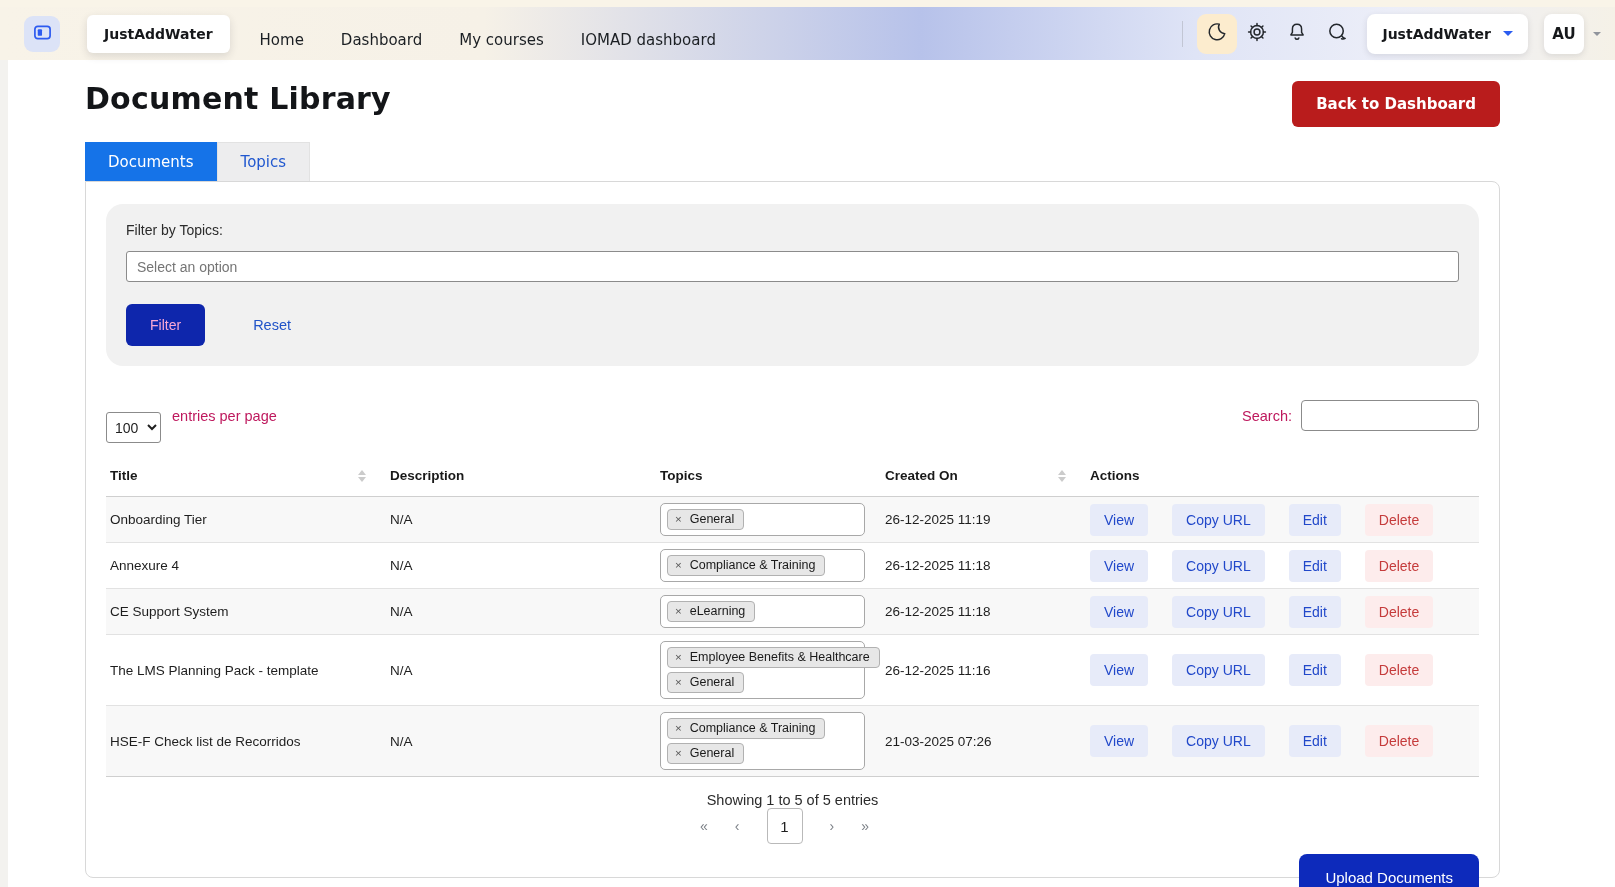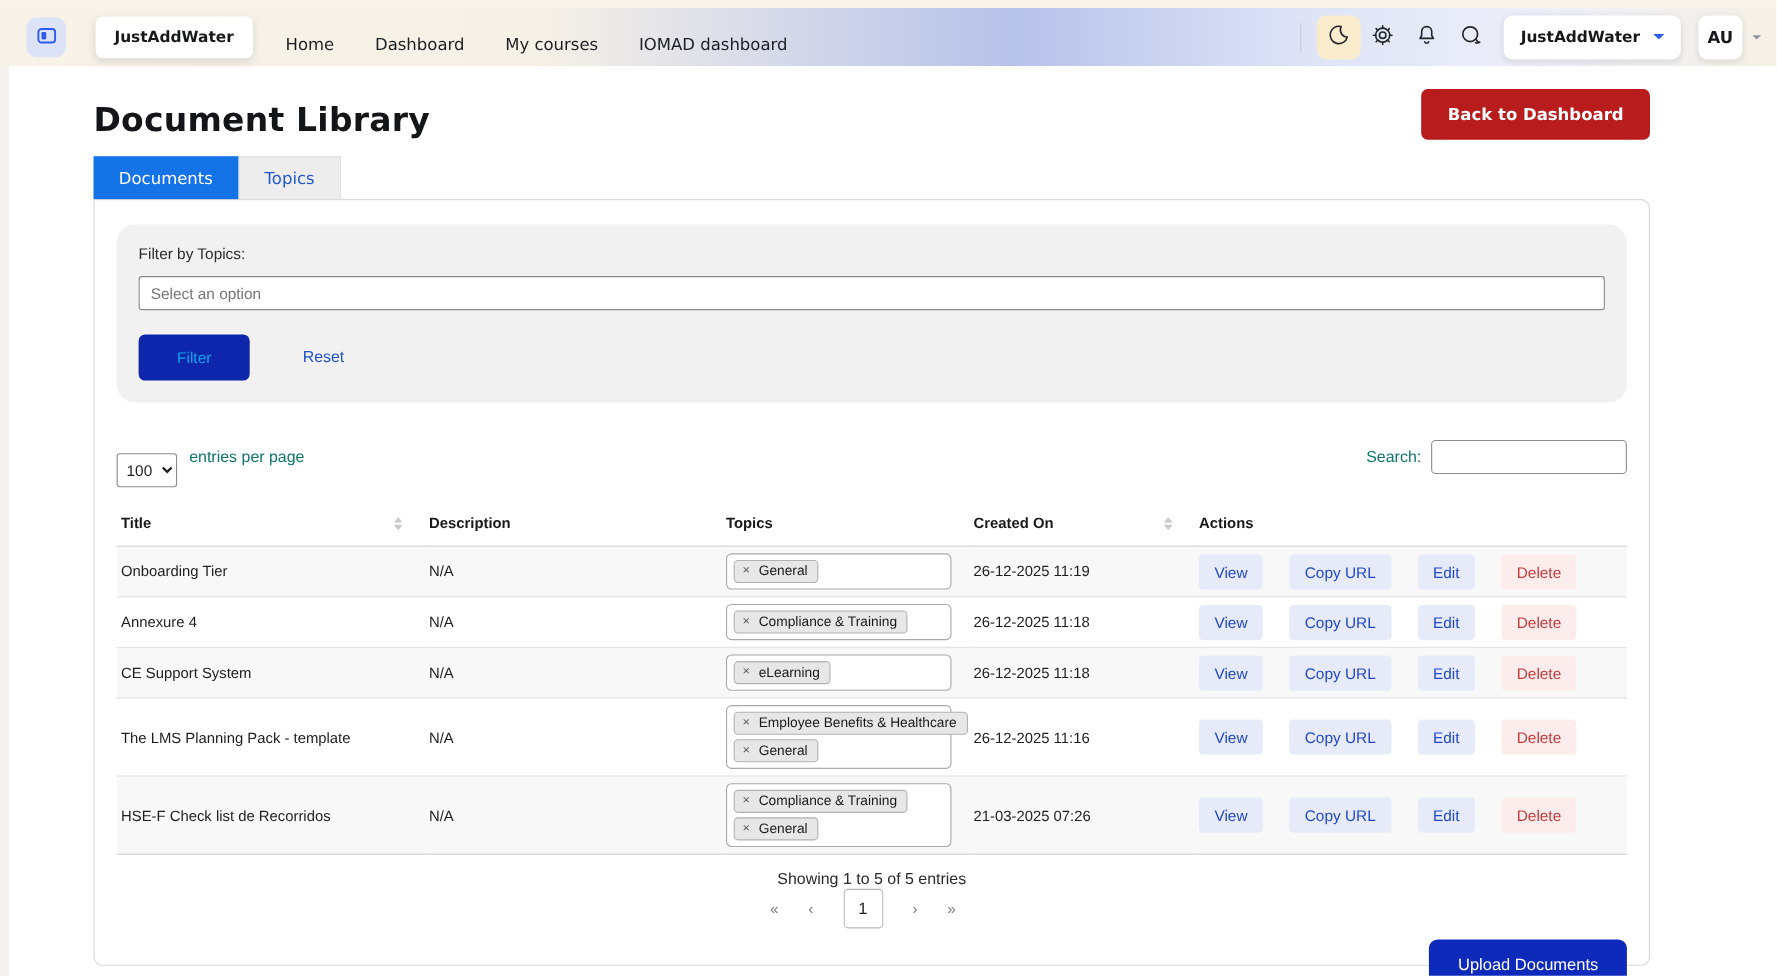--- a/index.html
+++ b/index.html
@@ -32,50 +32,50 @@
   .avatar { margin-left:16px; width:40px; height:40px; background:#fff; border-radius:8px;
     display:flex; align-items:center; justify-content:center; font-family:"DejaVu Sans",sans-serif;
     font-size:15px; font-weight:700; color:#16181b; box-shadow:0 2px 6px rgba(40,40,60,.12); cursor:pointer; }
   .caret-small { width:0; height:0; border-left:4px solid transparent; border-right:4px solid transparent;
     border-top:4px solid #90949c; margin-left:9px; }
 
   .left-strip { position:fixed; left:0; top:60px; width:8px; height:827px; background:#f3f2ef; }
 
   
   .content { padding:21px 0 0 85px; }
-  .page-head { width:1415px; display:flex; justify-content:space-between; align-items:flex-end; }
+  .page-head { width:1415px; display:flex; justify-content:space-between; align-items:flex-start; }
   .page-title { font-family:"DejaVu Sans",sans-serif; font-size:30px; font-weight:800;
     color:#131518; letter-spacing:.2px; }
   .back-btn { background:#b91c1c; color:#fff; border:none; border-radius:6px; padding:14px 24px;
     font-family:"DejaVu Sans",sans-serif; font-size:15px; font-weight:600; cursor:pointer; }
 
   .tabs { margin-top:15px; display:flex; }
   .tab { padding:10px 23px; font-family:"DejaVu Sans",sans-serif; font-size:15px; font-weight:500;
     cursor:pointer; border:none; }
   .tab.active { background:#1573e8; color:#fff; }
   .tab.inactive { background:#ededee; color:#2158cf; border:1px solid #e2e2e2; border-bottom:none; }
 
   .card { width:1415px; height:697px; background:#fff; border:1px solid #d8d8d8;
     border-radius:0 8px 8px 8px; padding:22px 20px 0 20px; }
 
   .filter-panel { background:#f1f1f1; border-radius:17px; padding:18px 20px 20px; }
   .filter-label { font-size:14px; color:#2b2b2b; }
   .filter-input { margin-top:13px; width:100%; height:31px; border:1px solid #8b8b8b; border-radius:3px;
     padding:0 10px; font-size:14px; color:#b91c1c; background:#fff; }
   .filter-input::placeholder { color:#757575; }
   .filter-actions { margin-top:22px; display:flex; align-items:center; gap:48px; }
-  .filter-btn { background:#0e26ac; color:#0ea5e9; border:none; border-radius:6px; padding:13px 35px;
+  .filter-btn { background:#0e26ac; color:#f9a8d4; border:none; border-radius:6px; padding:13px 24px;
     font-size:14px; cursor:pointer; }
   .reset-link { color:#2053c8; font-size:14.5px; text-decoration:none; }
 
   .controls-row { margin-top:22px; display:flex; justify-content:space-between; align-items:center; }
   .ctrl-left { display:flex; align-items:center; gap:11px; }
   .page-size { width:55px; height:31px; border:1px solid #8b8b8b; border-radius:3px; font-size:14px;
     color:#1f1f1f; background:#fff; padding:0 4px;margin-top:24px; }
-  .entries-label, .search-label { font-size:14.5px; color:#0f766e; }
+  .entries-label, .search-label { font-size:14.5px; color:#be185d; }
   .ctrl-right { display:flex; align-items:center; gap:9px; }
   .search-input { width:178px; height:31px; border:1px solid #8b8b8b; border-radius:4px; padding:0 8px;
     font-size:14px; }
 
   table.docs { width:100%; border-collapse:collapse; margin-top:14px; }
   table.docs th { text-align:left; font-size:13.5px; font-weight:700; color:#191919;
     padding:11px 8px 13px 4px; border-bottom:1px solid #cfcfcf; }
   .th-flex { display:flex; align-items:center; }
   .sort-icon { margin-left:auto; margin-right:12px; display:inline-flex; flex-direction:column; gap:2px; cursor:pointer; }
   .s-up { width:0; height:0; border-left:4px solid transparent; border-right:4px solid transparent;

